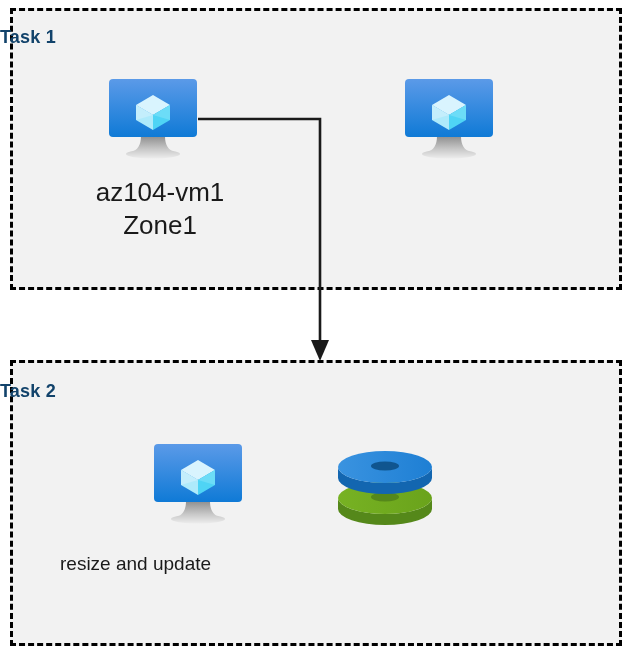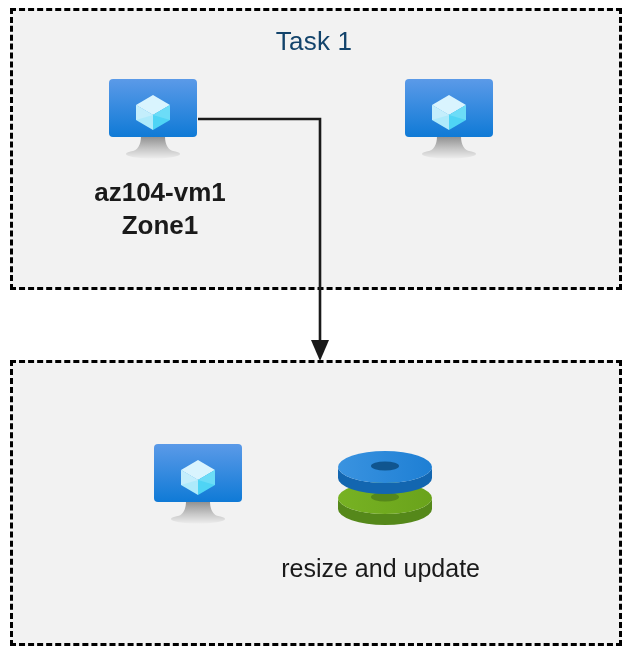--- a/index.html
+++ b/index.html
@@ -29,24 +29,24 @@
     border: 3px dashed #000000;
     box-sizing: border-box;
   }
   #task1-box { left: 10px;  top: 8px;   width: 612px; height: 282px; }
   #task2-box { left: 10px;  top: 360px; width: 612px; height: 286px; }
 
   .task-title {
     position: absolute;
     left: 0;
     width: 100%;
-    text-align: center;
+    text-align: left;
     color: #12436b;
-    font-size: 26px;
-    font-weight: 400;
+    font-size: 18px;
+    font-weight: 700;
     letter-spacing: 0.2px;
     line-height: 1;
   }
   #task1-title { top: 28px; }
   #task2-title { top: 382px; }
 
   
   .vm-icon {
     position: absolute;
     width: 106px;
@@ -64,35 +64,35 @@
     width: 110px;
     height: 86px;
   }
 
   
   .node-label {
     position: absolute;
     text-align: center;
     color: #1a1a1a;
     font-size: 26px;
-    font-weight: 700;
+    font-weight: 400;
     line-height: 1.28;
     white-space: pre-line;
   }
   #vm1-label { left: 40px;  top: 176px; width: 240px; }
   #vm2-label { left: 340px; top: 176px; width: 240px; }
 
   #resize-label {
     position: absolute;
     left: 60px;
     top: 553px;
     width: 420px;
-    text-align: right;
+    text-align: left;
     color: #1a1a1a;
-    font-size: 25px;
+    font-size: 19px;
     font-weight: 400;
     line-height: 1.2;
   }
 
   
   #connector {
     position: absolute;
     left: 0; top: 0;
     width: 628px;
     height: 654px;
@@ -161,20 +161,21 @@
         <polygon points="45,17 62,27 45,37 28,27" fill="#d9f4fe"></polygon>
         <polygon points="28,27 45,37 45,52 28,42" fill="#aeeafb"></polygon>
         <polygon points="62,27 45,37 45,52 62,42" fill="#4fd4f5"></polygon>
         <polygon points="28,27 45,37 28,42" fill="#c4eefc"></polygon>
         <polygon points="62,27 45,37 62,42" fill="#6cdcf7"></polygon>
       </g>
     </svg>
   </div>
 
   <div id="task2-box" class="task-box"></div>
+  <div id="task2-title" class="task-title">Task 2</div>
 
   <div id="vm3-icon" class="vm-icon">
     <svg viewBox="0 0 106 86" width="106" height="86" xmlns="http://www.w3.org/2000/svg">
       <defs>
         <linearGradient id="mscrC" x1="0" y1="0" x2="0" y2="1">
           <stop offset="0" stop-color="#5b9ae8"></stop>
           <stop offset="1" stop-color="#0f7ad6"></stop>
         </linearGradient>
         <linearGradient id="mstdC" x1="0" y1="0" x2="0" y2="1">
           <stop offset="0" stop-color="#8e8e8e"></stop>

